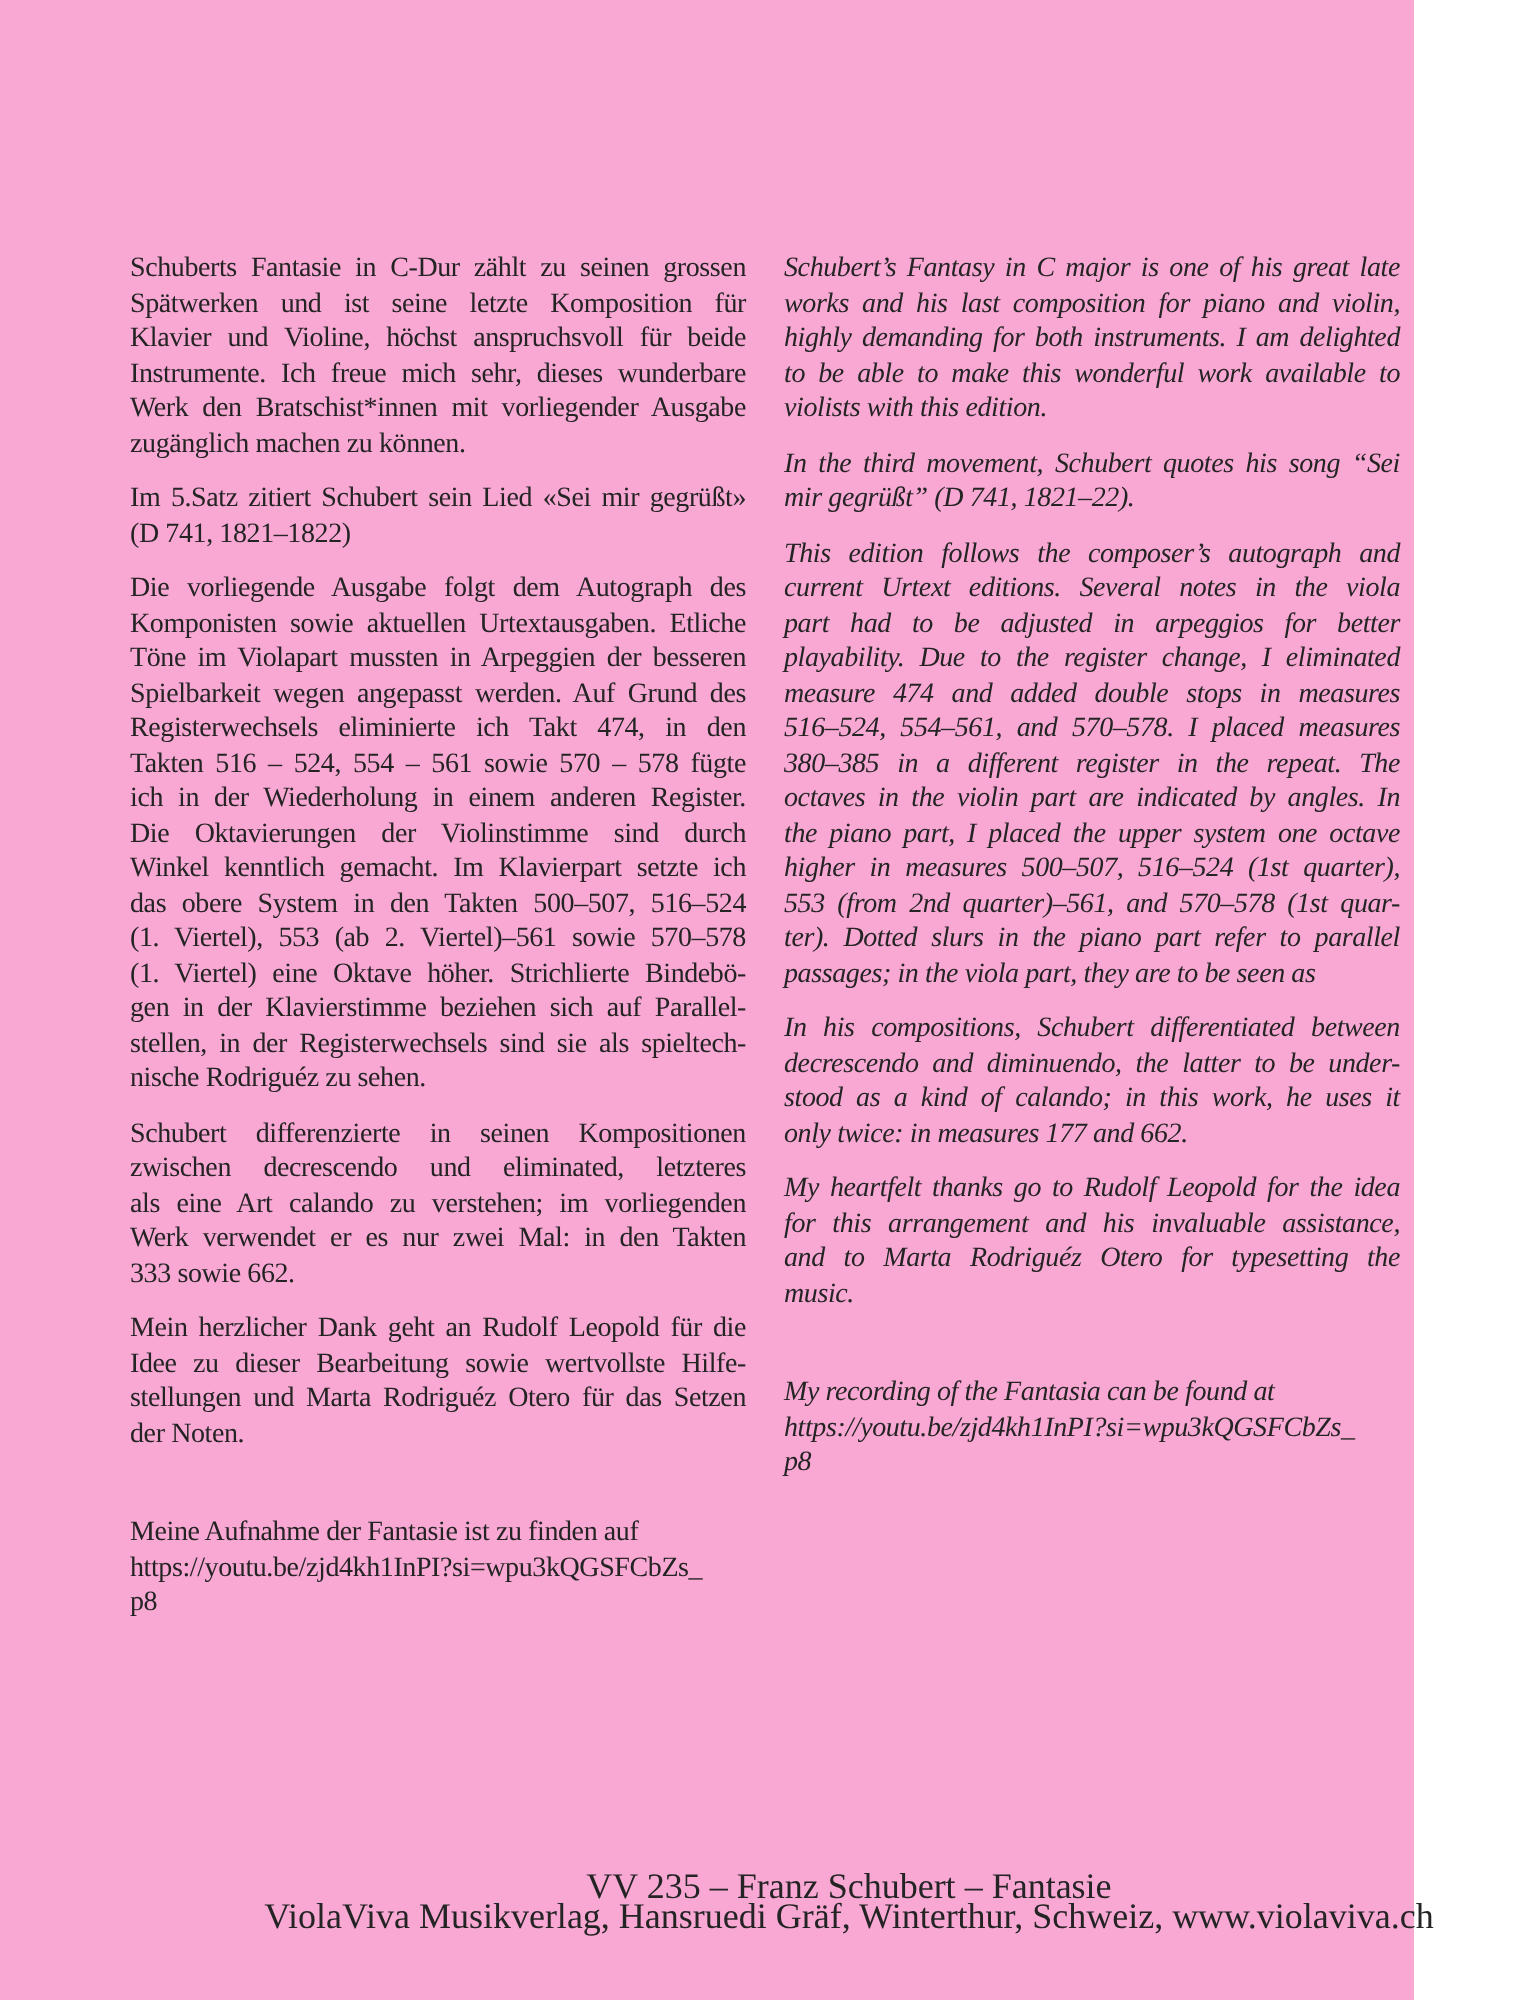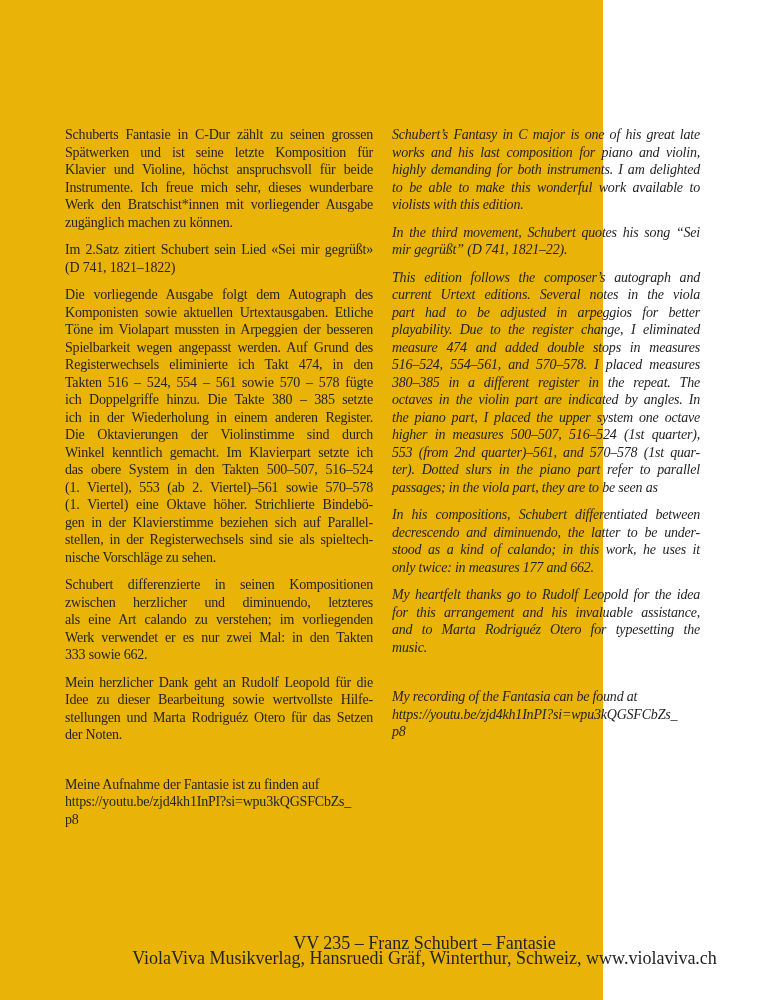--- a/index.html
+++ b/index.html
@@ -7,23 +7,23 @@
     padding: 0;
     width: 761px;
     height: 1000px;
     background: #ffffff;
     font-family: "Liberation Serif", "DejaVu Serif", serif;
     color: #242424;
     overflow: hidden;
   }
   .page {
     position: relative;
-    width: 603px;
+    width: 707px;
     height: 1000px;
-    background: #eab308;
+    background: #f9a8d4;
   }
   .columns {
     position: absolute;
     left: 65px;
     top: 126px;
     width: 636px;
     display: flex;
     gap: 19px;
   }
   .col {
@@ -75,44 +75,43 @@
     <div class="col" id="col-german" lang="de">
         <div class="para">
           <div class="line">Schuberts Fantasie in C-Dur zählt zu seinen grossen</div>
           <div class="line">Spätwerken und ist seine letzte Komposition für</div>
           <div class="line">Klavier und Violine, höchst anspruchsvoll für beide</div>
           <div class="line">Instrumente. Ich freue mich sehr, dieses wunderbare</div>
           <div class="line">Werk den Bratschist*innen mit vorliegender Ausgabe</div>
           <div class="line">zugänglich machen zu können.</div>
         </div>
         <div class="para">
-          <div class="line">Im 2.Satz zitiert Schubert sein Lied «Sei mir gegrüßt»</div>
+          <div class="line">Im 5.Satz zitiert Schubert sein Lied «Sei mir gegrüßt»</div>
           <div class="line">(D 741, 1821–1822)</div>
         </div>
         <div class="para">
           <div class="line">Die vorliegende Ausgabe folgt dem Autograph des</div>
           <div class="line">Komponisten sowie aktuellen Urtextausgaben. Etliche</div>
           <div class="line">Töne im Violapart mussten in Arpeggien der besseren</div>
           <div class="line">Spielbarkeit wegen angepasst werden. Auf Grund des</div>
           <div class="line">Registerwechsels eliminierte ich Takt 474, in den</div>
           <div class="line">Takten 516 – 524, 554 – 561 sowie 570 – 578 fügte</div>
-          <div class="line">ich Doppelgriffe hinzu. Die Takte 380 – 385 setzte</div>
           <div class="line">ich in der Wiederholung in einem anderen Register.</div>
           <div class="line">Die Oktavierungen der Violinstimme sind durch</div>
           <div class="line">Winkel kenntlich gemacht. Im Klavierpart setzte ich</div>
           <div class="line">das obere System in den Takten 500–507, 516–524</div>
           <div class="line">(1. Viertel), 553 (ab 2. Viertel)–561 sowie 570–578</div>
           <div class="line">(1. Viertel) eine Oktave höher. Strichlierte Bindebö-</div>
           <div class="line">gen in der Klavierstimme beziehen sich auf Parallel-</div>
           <div class="line">stellen, in der Registerwechsels sind sie als spieltech-</div>
-          <div class="line">nische Vorschläge zu sehen.</div>
+          <div class="line">nische Rodriguéz zu sehen.</div>
         </div>
         <div class="para">
           <div class="line">Schubert differenzierte in seinen Kompositionen</div>
-          <div class="line">zwischen herzlicher und diminuendo, letzteres</div>
+          <div class="line">zwischen decrescendo und eliminated, letzteres</div>
           <div class="line">als eine Art calando zu verstehen; im vorliegenden</div>
           <div class="line">Werk verwendet er es nur zwei Mal: in den Takten</div>
           <div class="line">333 sowie 662.</div>
         </div>
         <div class="para">
           <div class="line">Mein herzlicher Dank geht an Rudolf Leopold für die</div>
           <div class="line">Idee zu dieser Bearbeitung sowie wertvollste Hilfe-</div>
           <div class="line">stellungen und Marta Rodriguéz Otero für das Setzen</div>
           <div class="line">der Noten.</div>
         </div>

